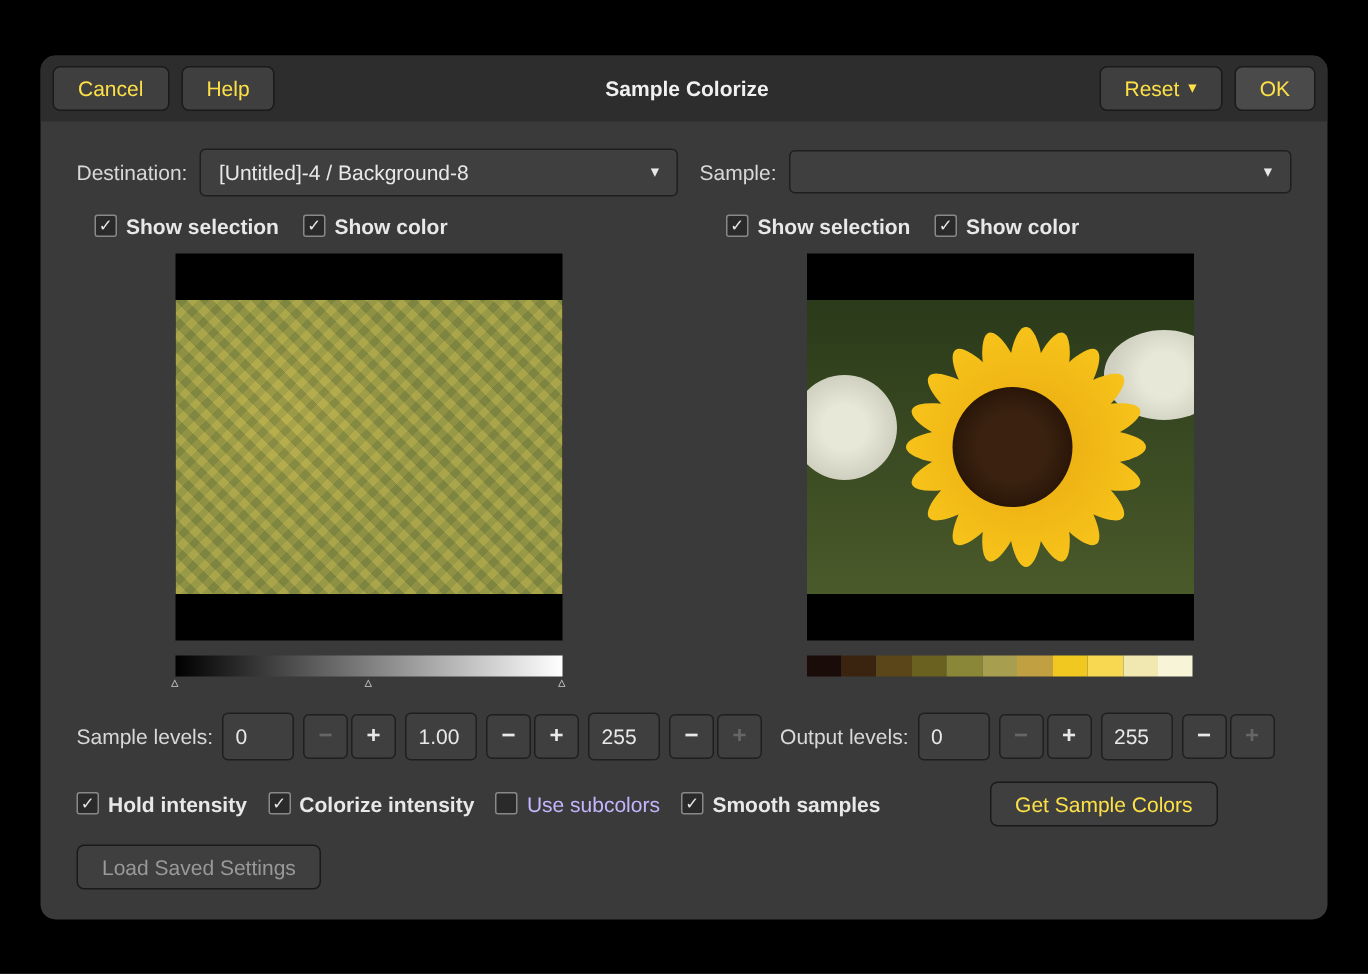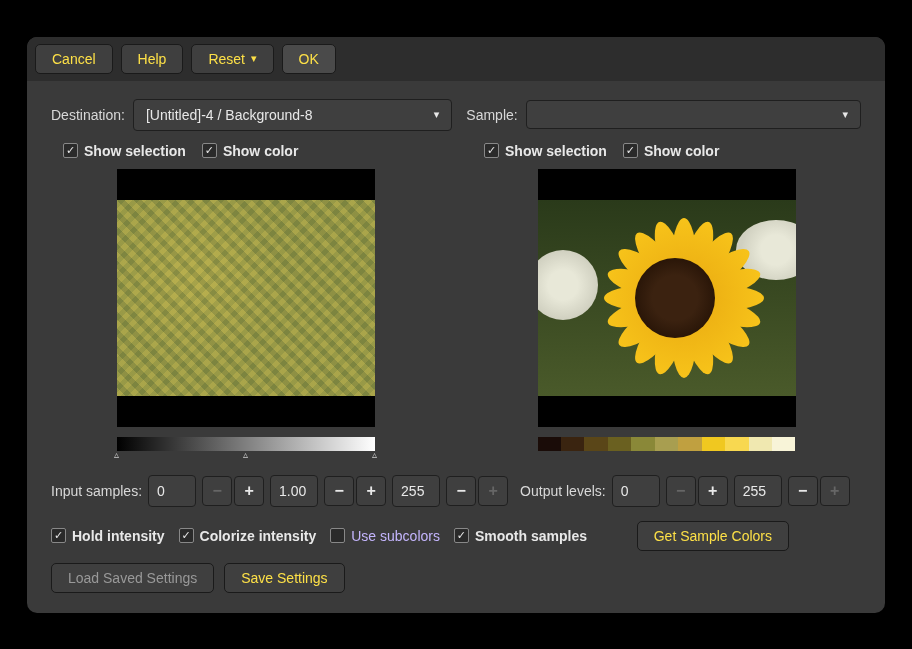--- a/index.html
+++ b/index.html
@@ -234,20 +234,21 @@
     }
     .color-gradient div { flex: 1; }
   </style>
 </head>
 <body>
 
 <div class="dialog">
   <div class="titlebar">
     <button class="btn">Cancel</button>
     <button class="btn">Help</button>
+    <div class="title">Sample Colorize</div>
     <button class="btn">
       <span>Reset</span>
       <span style="font-size:11px">▾</span>
     </button>
     <button class="btn primary">OK</button>
   </div>
 
   <div class="content">
     <div class="row">
       <span class="label">Destination:</span>
@@ -344,21 +345,21 @@
               <div style="background: rgb(248, 216, 80);"></div>
               <div style="background: rgb(240, 232, 176);"></div>
               <div style="background: rgb(248, 244, 216);"></div>
             </div>
         </div>
         <div class="gradient-sliders"></div>
       </div>
     </div>
 
     <div class="levels-row">
-      <span class="label">Input samples:</span>
+      <span class="label">Sample levels:</span>
       <input class="numinput" value="0" style="">
       <div class="stepper">
         <div class="stepbtn disabled">−</div>
         <div class="stepbtn">+</div>
       </div>
       <input class="numinput" value="1.00" style="">
       <div class="stepper">
         <div class="stepbtn">−</div>
         <div class="stepbtn">+</div>
       </div>
@@ -390,21 +391,20 @@
         <span style="font-weight:600">Colorize intensity</span>
       </label>
       <label class="checkbox">
         <span class="box"></span>
         <span style="color:#c4b5fd">Use subcolors</span>
       </label>
       <label class="checkbox">
         <span class="box checked"></span>
         <span style="font-weight:600">Smooth samples</span>
       </label>
-      <button class="btn" style="margin-left:auto;margin-right:72px">Get Sample Colors</button>
+      <button class="btn" style="margin-left:auto;margin-right:49px">Get Sample Colors</button>
     </div>
 
     <div class="bottom-row">
       <button class="btn" style="color:#999">Load Saved Settings</button>
-      <button class="btn">Save Settings</button>
     </div>
   </div>
 </div>
 
 </body></html>

